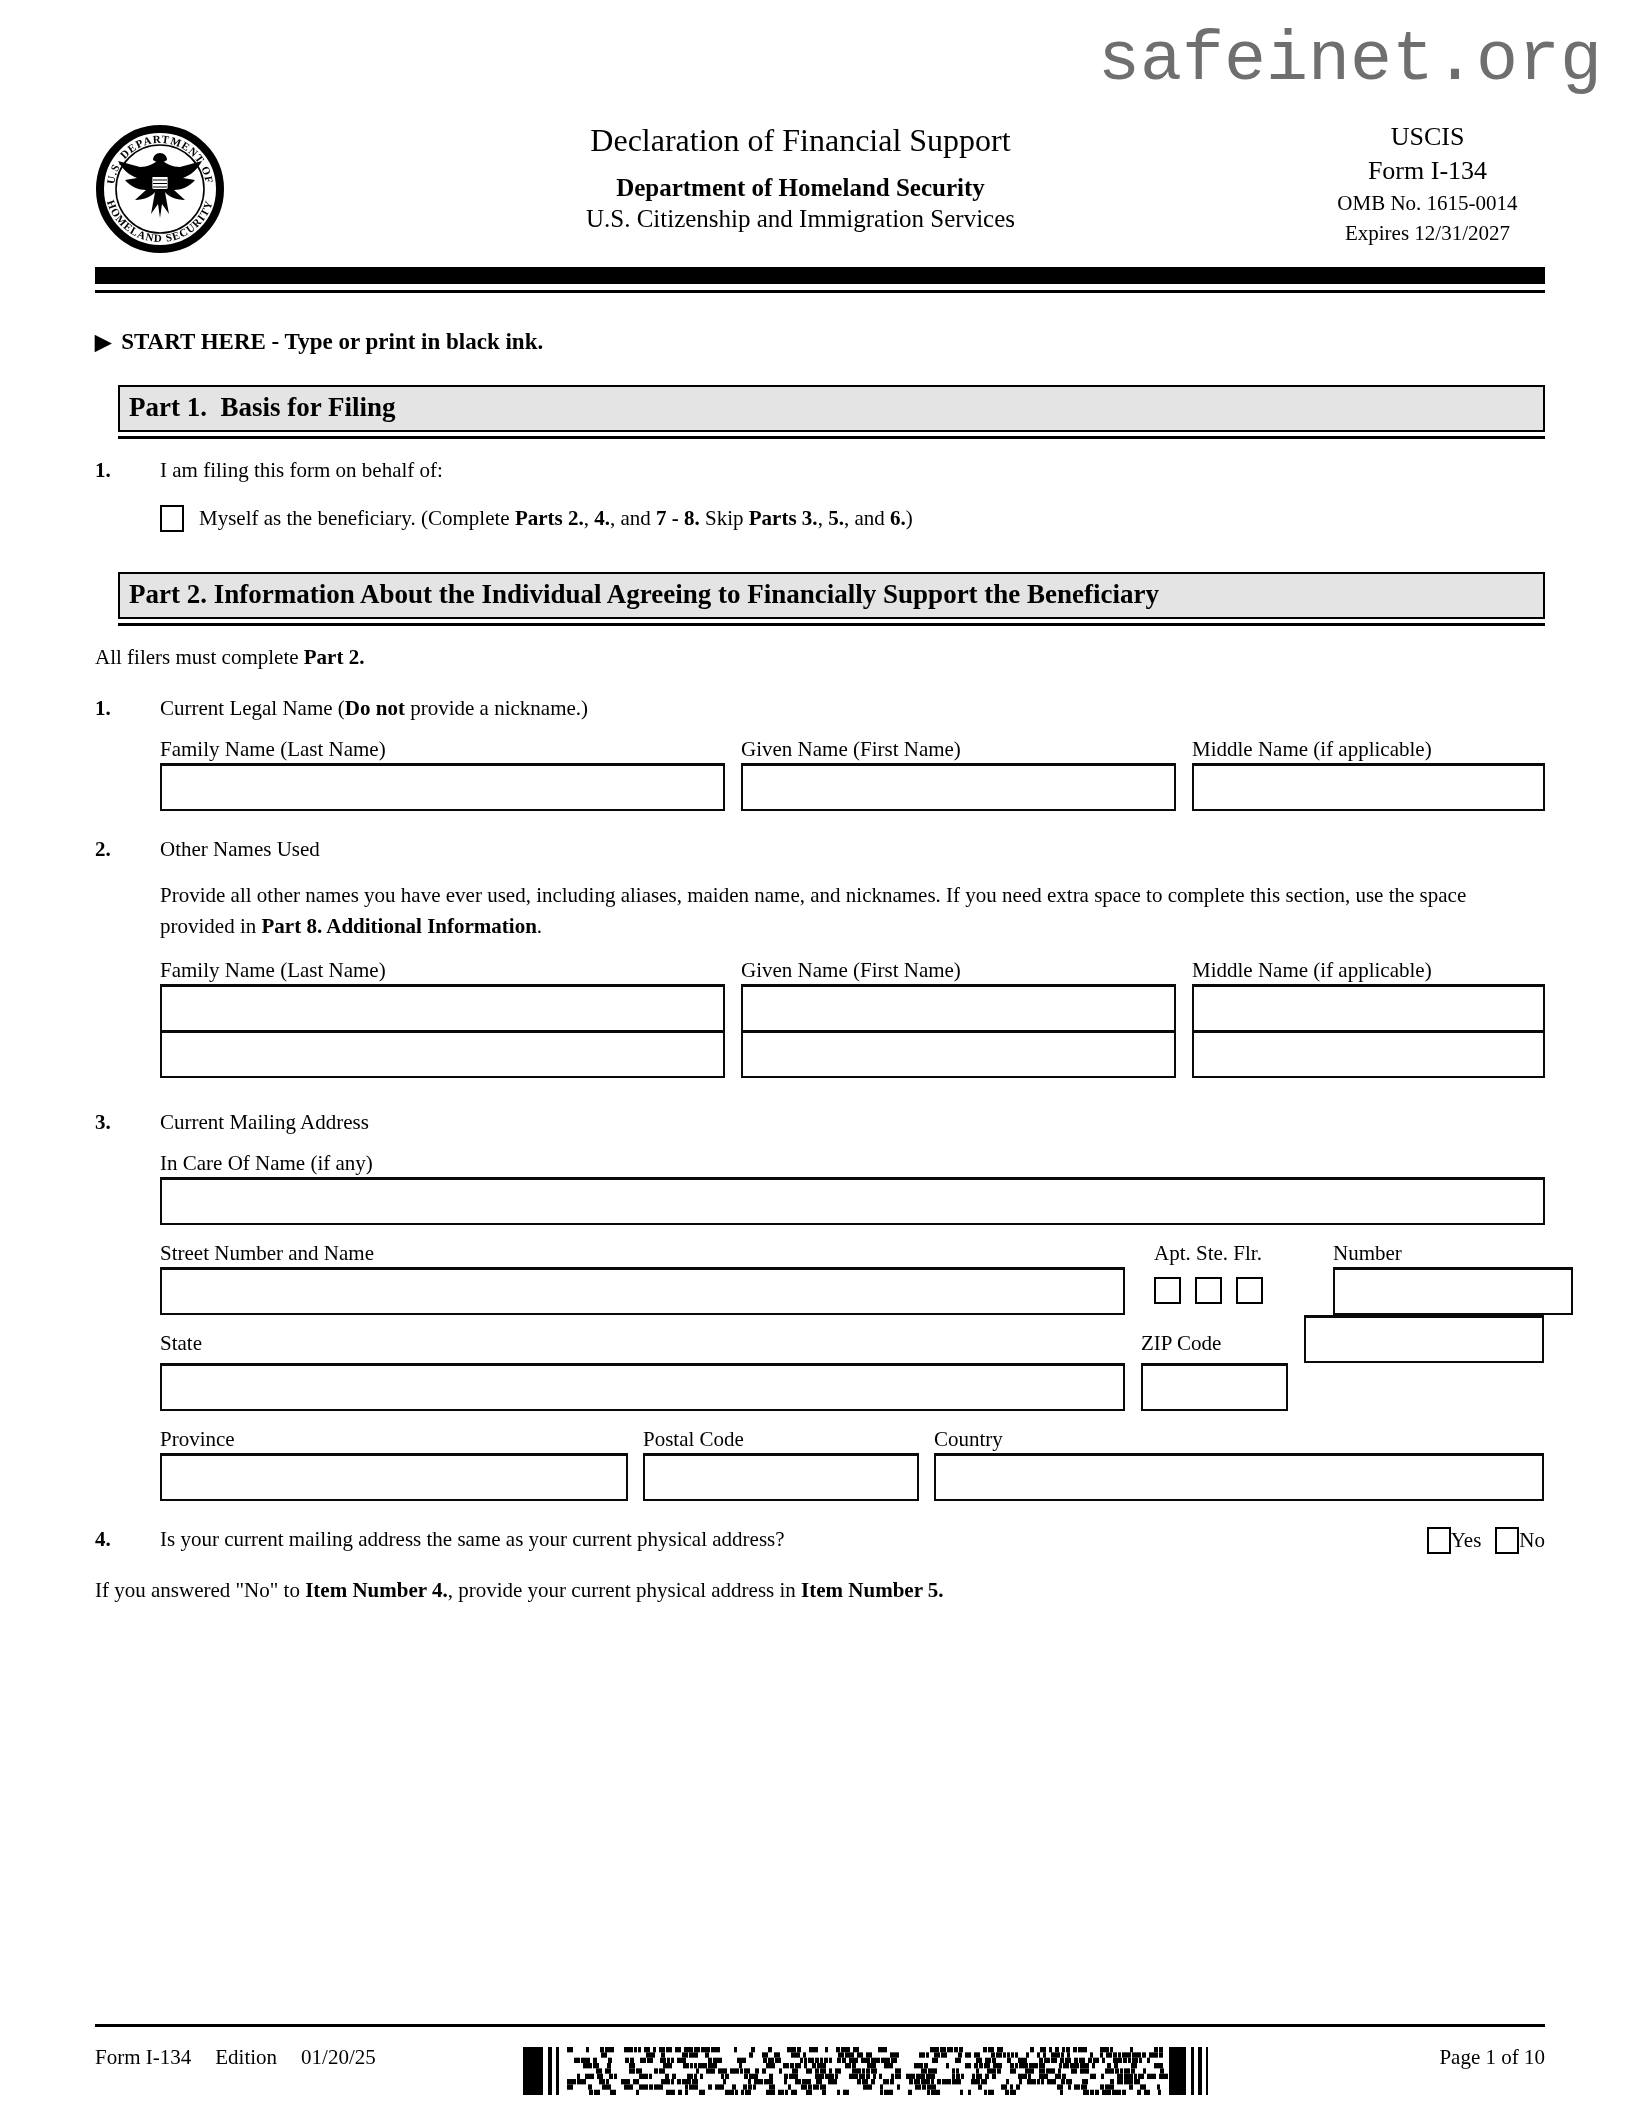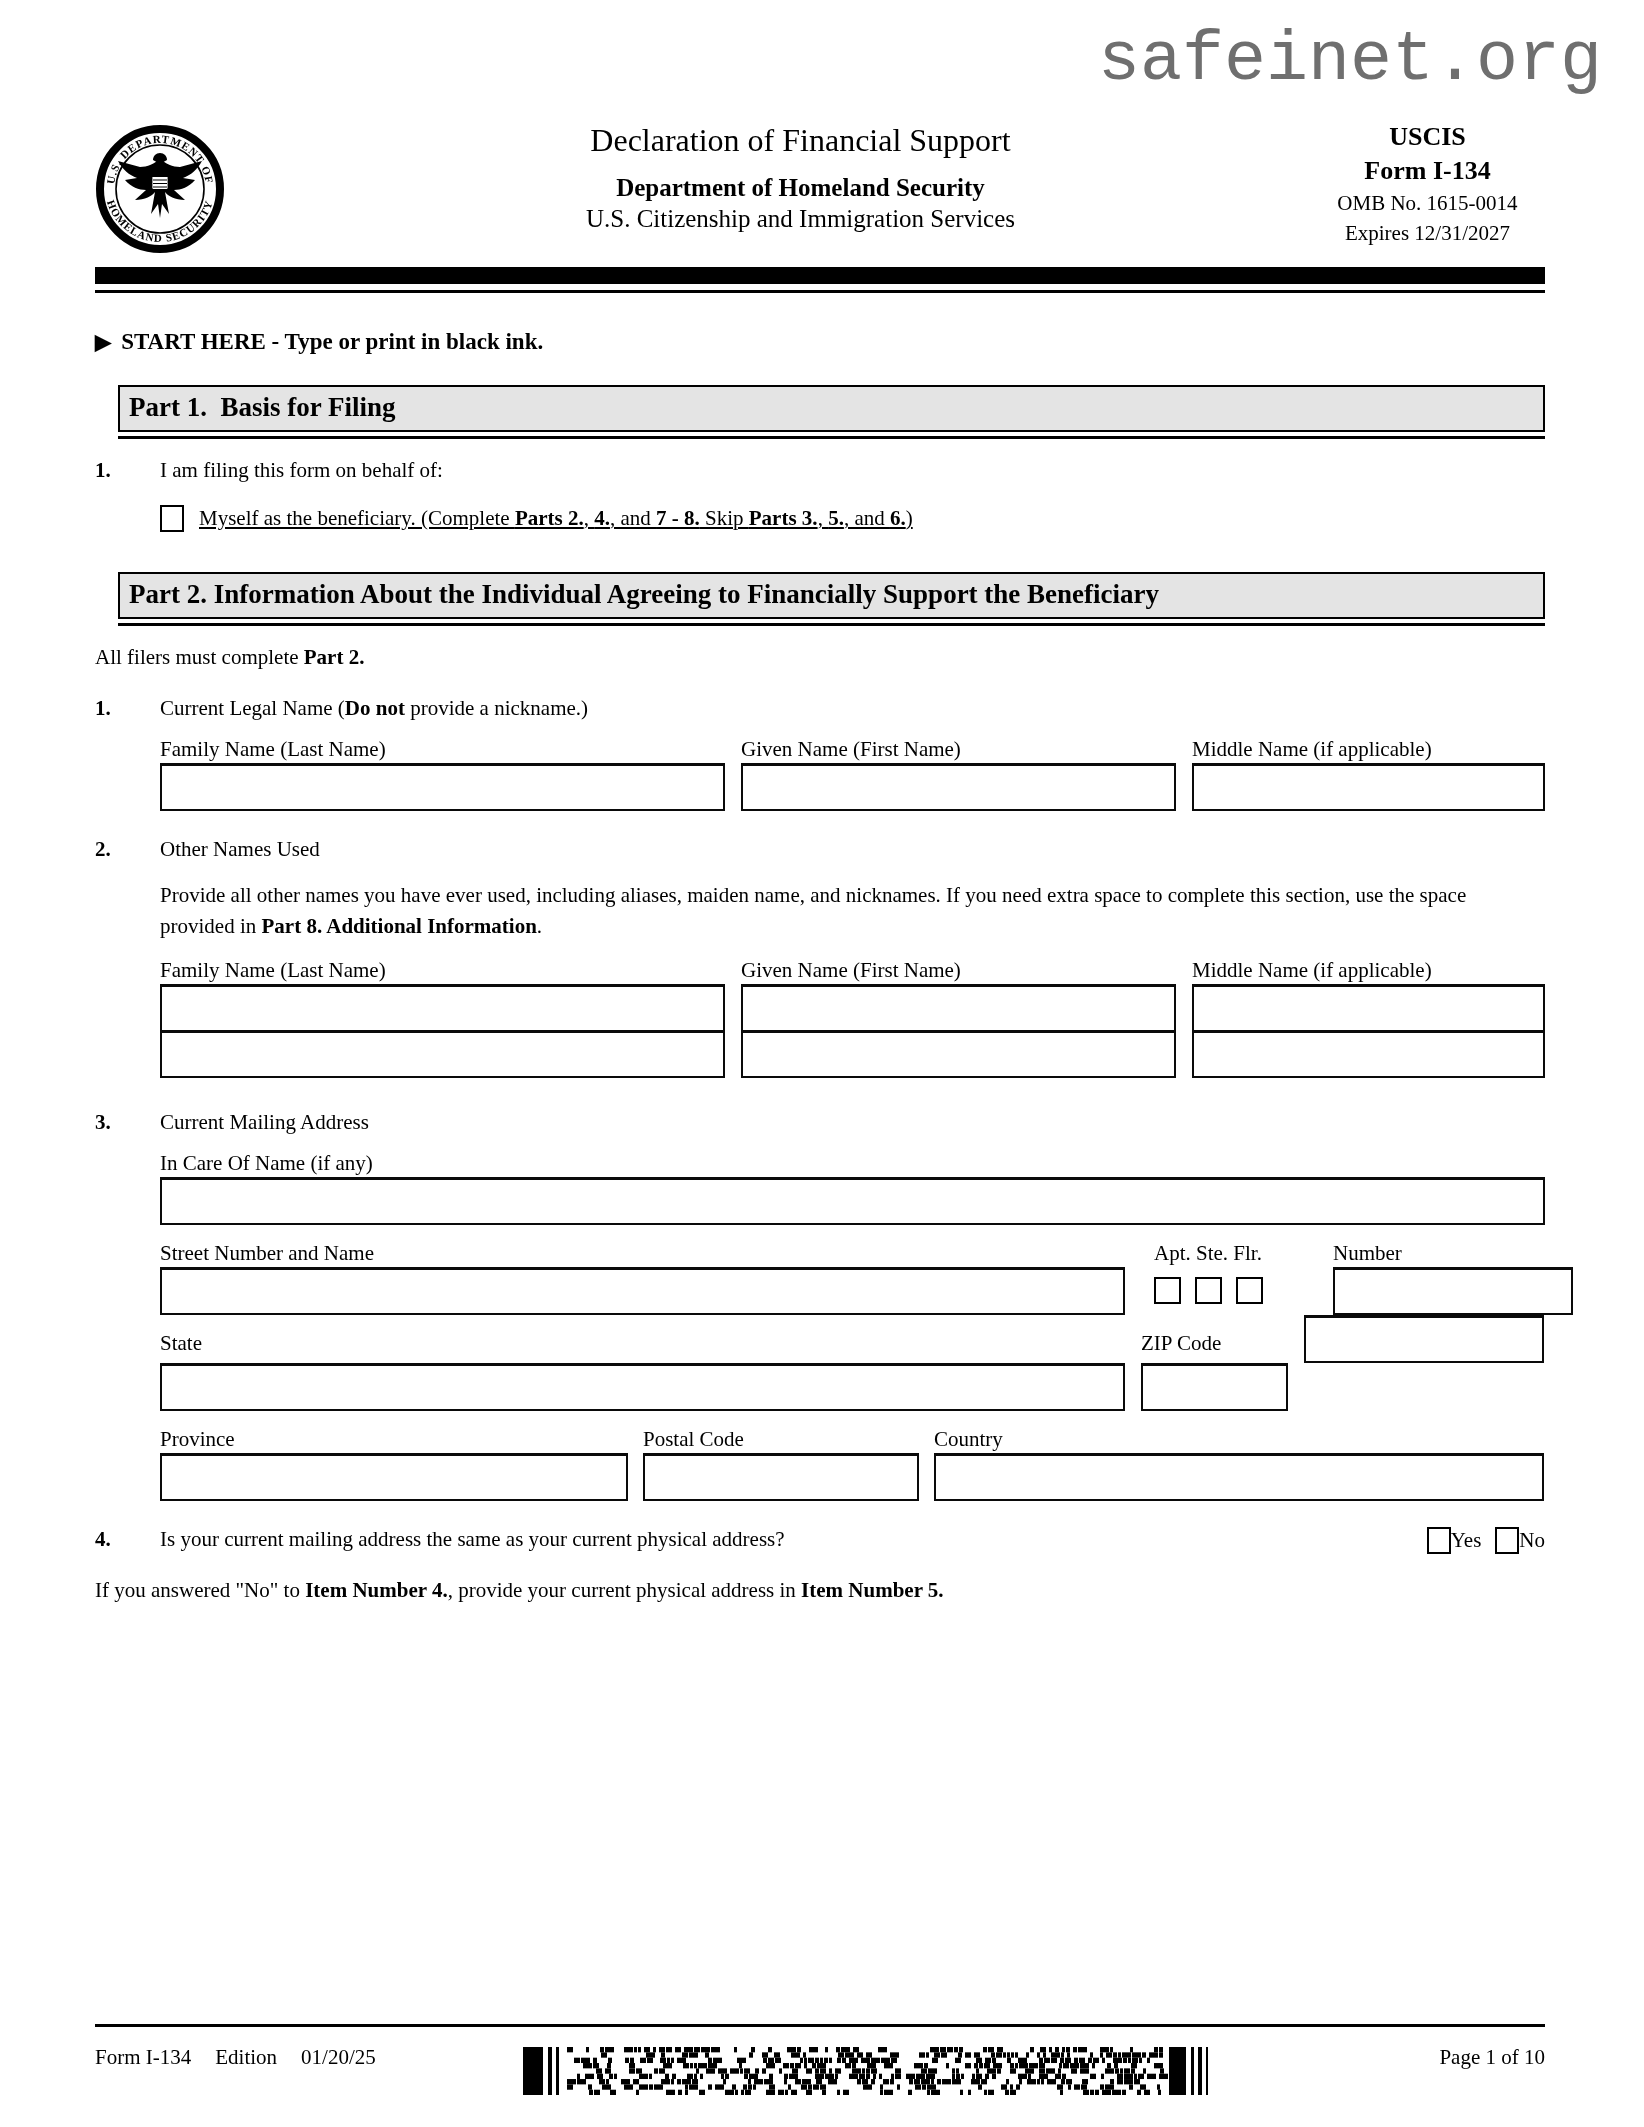--- a/index.html
+++ b/index.html
@@ -24,21 +24,21 @@
   }
 
   
   .hdr { display: flex; align-items: flex-start; padding-top: 118px; }
   .seal { width: 130px; height: 130px; flex: none; margin-top: 6px; }
   .hdr-center { flex: 1; text-align: center; padding-left: 66px; }
   .form-title { font-size: 32px; font-weight: normal; margin: 4px 0 0 0; }
   .dept { font-size: 25px; font-weight: bold; margin-top: 15px; }
   .agency { font-size: 25px; margin-top: 3px; }
   .hdr-right { width: 235px; flex: none; text-align: center; padding-top: 2px; }
-  .uscis, .formno { font-size: 26px; font-weight: bold; line-height: 34px; }
+  .uscis, .formno { font-size: 26px; font-weight: normal; line-height: 34px; }
   .omb, .expires { font-size: 21px; line-height: 30px; }
 
   .bar  { height: 17px; background: #000; margin-top: 13px; }
   .rule { height: 3px;  background: #000; margin-top: 6px; }
 
   .start-here { margin-top: 36px; font-weight: bold; font-size: 23px; }
   .start-here .arrow { font-size: 21px; margin-right: 10px; }
 
   .part-header {
     position: relative;
@@ -53,21 +53,21 @@
   .part-header::after {
     content: ""; position: absolute; left: -2px; right: -2px; bottom: -9px;
     height: 3px; background: #000;
   }
   .ph2 { margin-top: 40px; }
 
   .item { display: flex; margin-top: 26px; }
   .item-num { width: 65px; flex: none; font-weight: bold; }
   .item-body { flex: 1; }
 
-  .opt-row { display: flex; align-items: center; gap: 15px; margin: 22px 0 0 65px; text-decoration: underline; }
+  .opt-row { display: flex; align-items: center; gap: 15px; margin: 22px 0 0 65px; }
   .cb {
     display: inline-block; width: 24px; height: 27px;
     border: 2px solid #000; background: #fff; flex: none;
   }
   .cb-sq { width: 27px; height: 27px; }
 
   .intro { margin: 26px 0 0 0; }
   .help { margin: 18px 0 0 0; line-height: 31px; }
 
   .indent { margin-left: 65px; }

